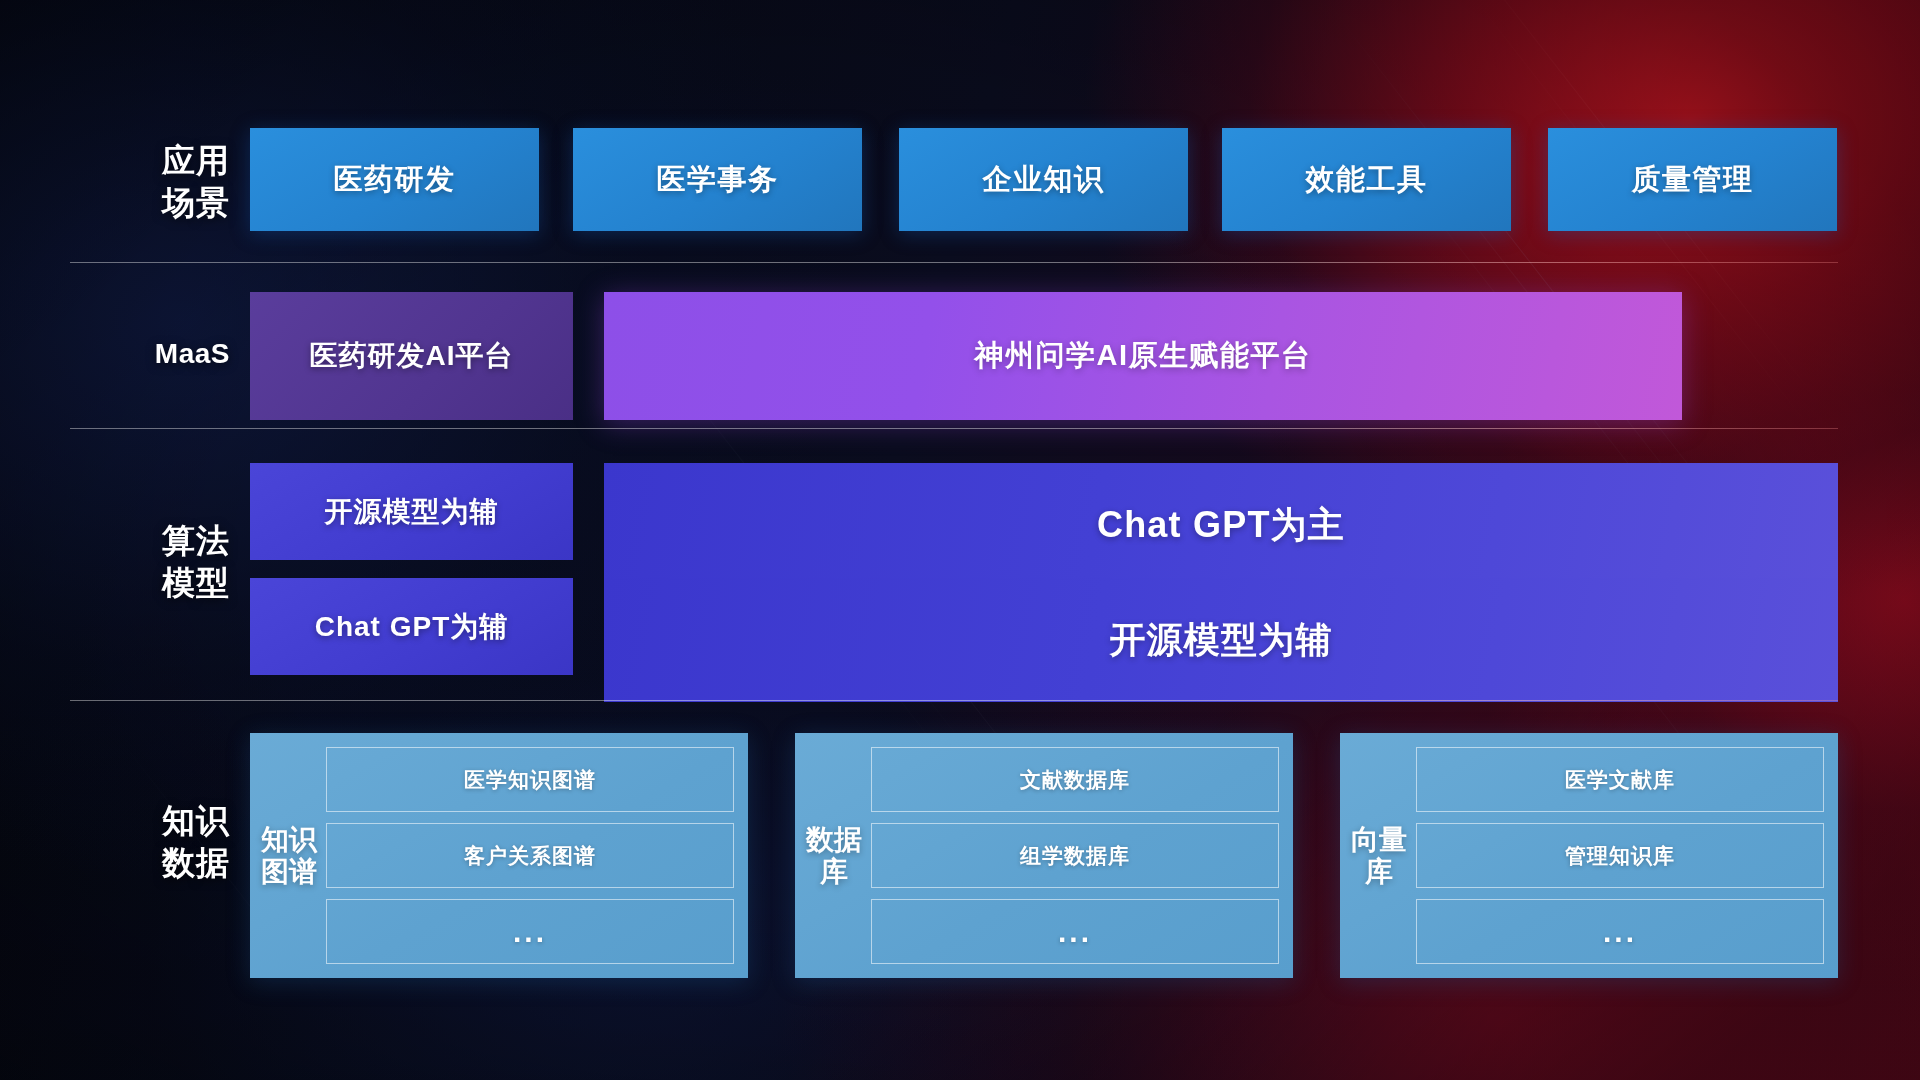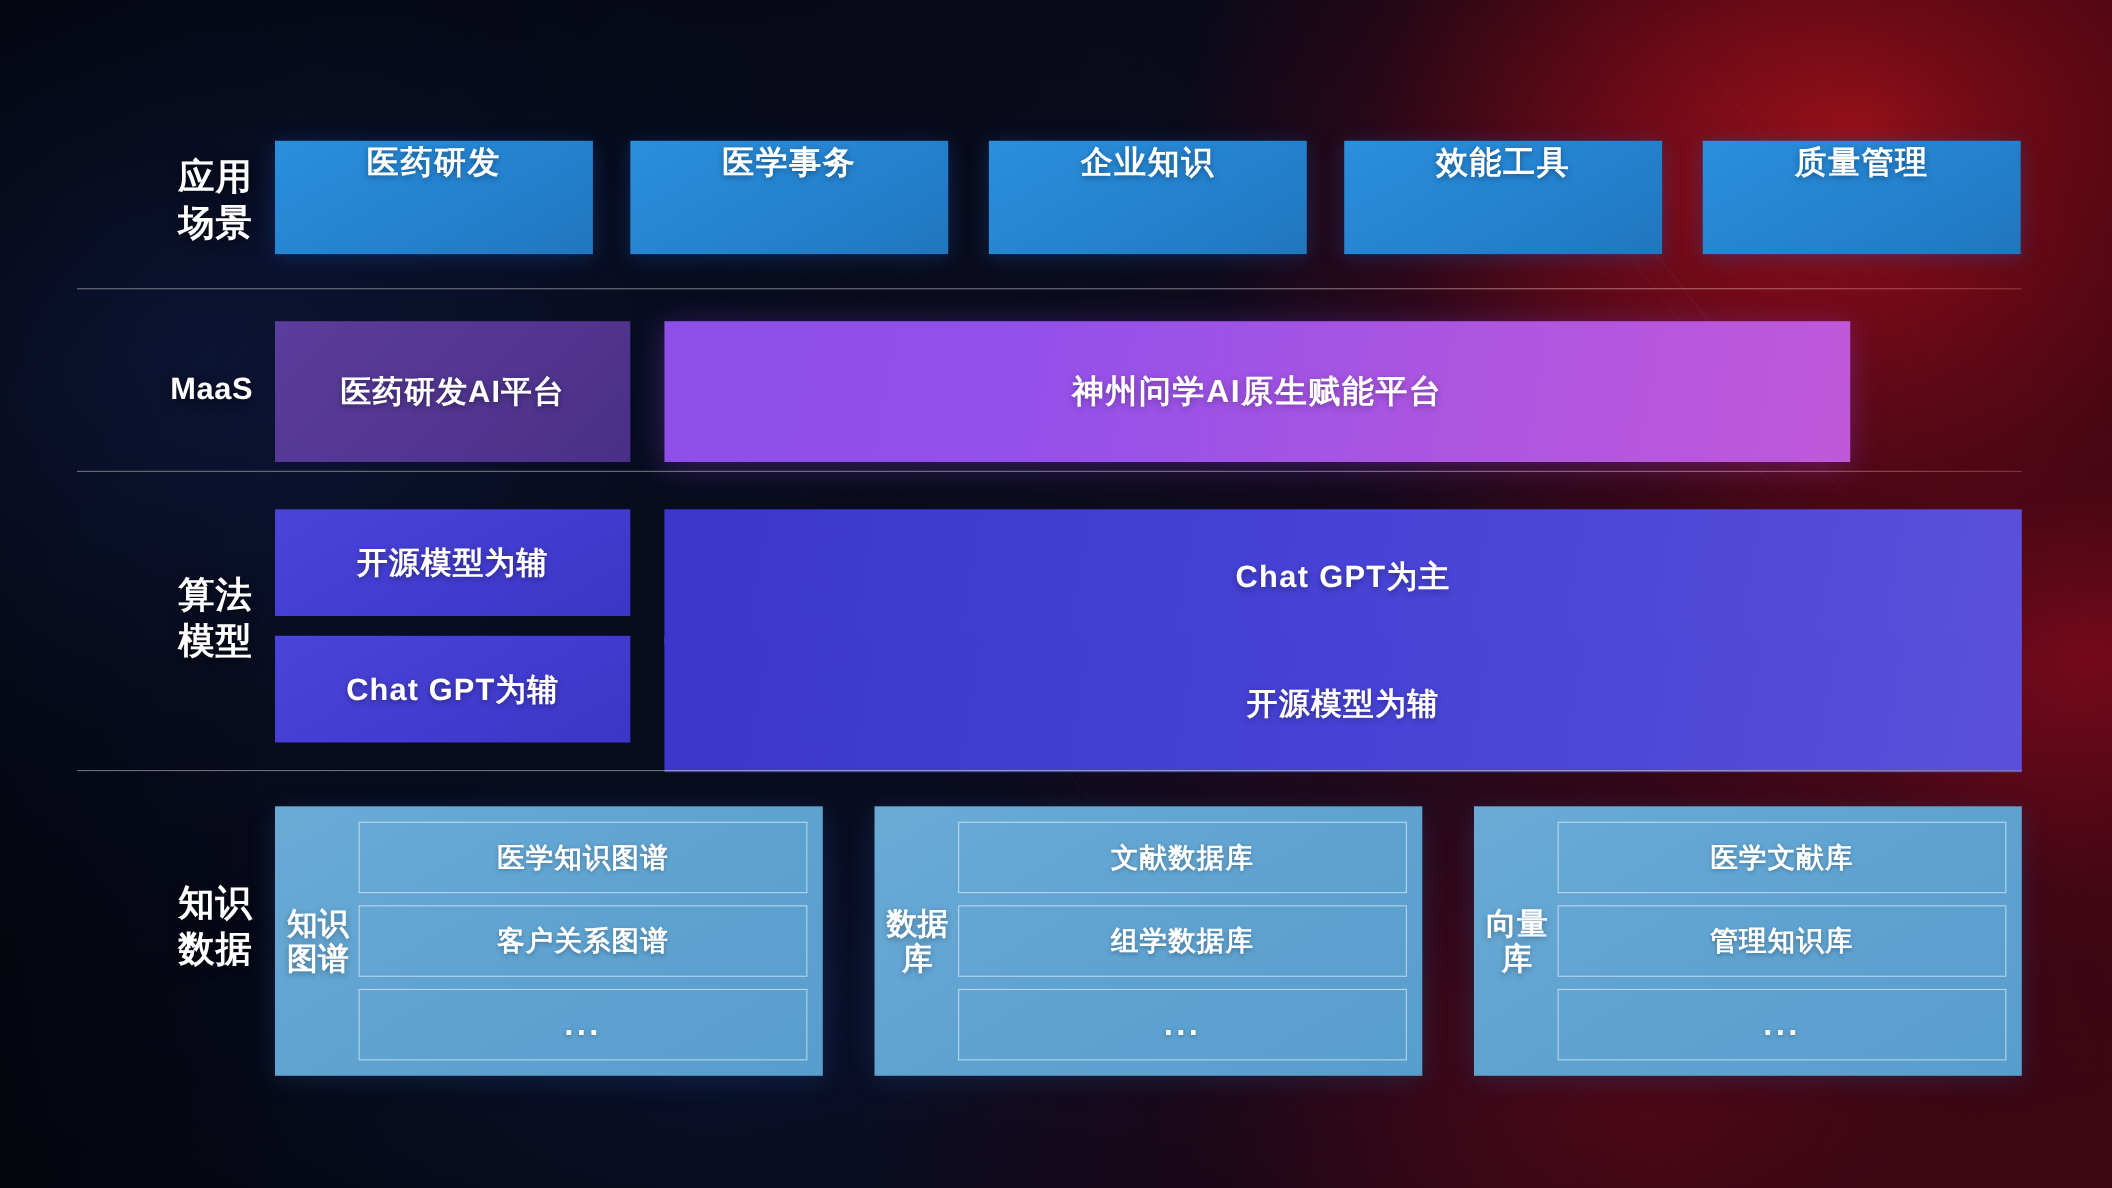--- a/index.html
+++ b/index.html
@@ -66,21 +66,21 @@
     position: absolute;
     height: 1px;
     background: linear-gradient(90deg, rgba(255,255,255,0.40) 0%, rgba(255,255,255,0.42) 55%, rgba(255,190,190,0.48) 85%, rgba(255,150,150,0.30) 100%);
   }
 
   
   .appbox {
     position: absolute;
     height: 103px;
     background: linear-gradient(150deg, #2a8fdd 0%, #2482cf 55%, #2176bd 100%);
-    display: flex; justify-content: center;
+    display: flex; align-items: center; justify-content: center;
     color: #fff; font-size: 29px; font-weight: bold;
     letter-spacing: 1.5px;
     text-shadow: 0 2px 6px rgba(0,0,0,.35);
     box-shadow: 0 3px 18px rgba(20,90,180,.35);
   }
 
   
   .maas-left {
     position: absolute;
     height: 128px;
@@ -106,21 +106,21 @@
     background: linear-gradient(150deg, #4a45d8 0%, #413ccf 60%, #3b36c6 100%);
     display: flex; align-items: center; justify-content: center;
     color: #fff; font-size: 28px; font-weight: bold; letter-spacing: 1px;
     text-shadow: 0 2px 6px rgba(0,0,0,.38);
   }
   .algo-right {
     position: absolute;
     height: 124px;
     background: linear-gradient(100deg, #3b37cd 0%, #4340d4 40%, #4e48d8 72%, #5a50da 100%);
     display: flex; align-items: center; justify-content: center;
-    color: #fff; font-size: 28px; font-weight: bold; letter-spacing: 1.2px;
+    color: #fff; font-size: 36px; font-weight: bold; letter-spacing: 1.2px;
     text-shadow: 0 2px 6px rgba(0,0,0,.32);
   }
 
   
   .kgroup {
     position: absolute;
     height: 245px;
     background: linear-gradient(150deg, #6aabd6 0%, #5ea2d0 55%, #589ecd 100%);
     display: flex;
     align-items: center;
@@ -145,21 +145,21 @@
     flex-direction: column;
     justify-content: space-between;
     height: 100%;
     gap: 11px;
     padding-left: 6px;
   }
   .kitem {
     flex: 1 1 0;
     border: 1px solid rgba(255,255,255,0.55);
     display: flex; align-items: center; justify-content: center;
-    color: #fff; font-size: 25px; font-weight: bold;
+    color: #fff; font-size: 21px; font-weight: bold;
     letter-spacing: 1px;
     text-shadow: 0 1px 4px rgba(0,0,0,.28);
   }
   .kitem.dots { font-size: 30px; letter-spacing: 3px; }
 </style>
 </head>
 <body>
 
 <div id="stage">
 

